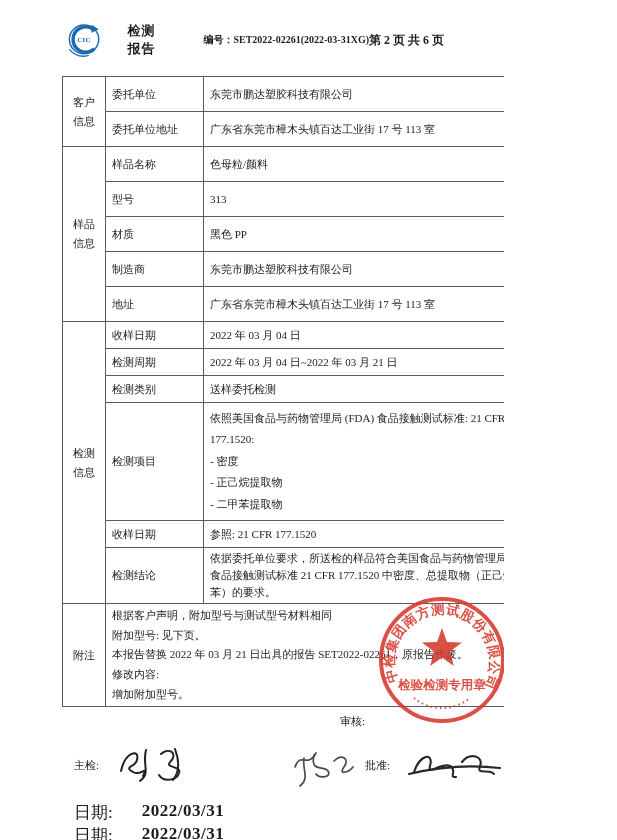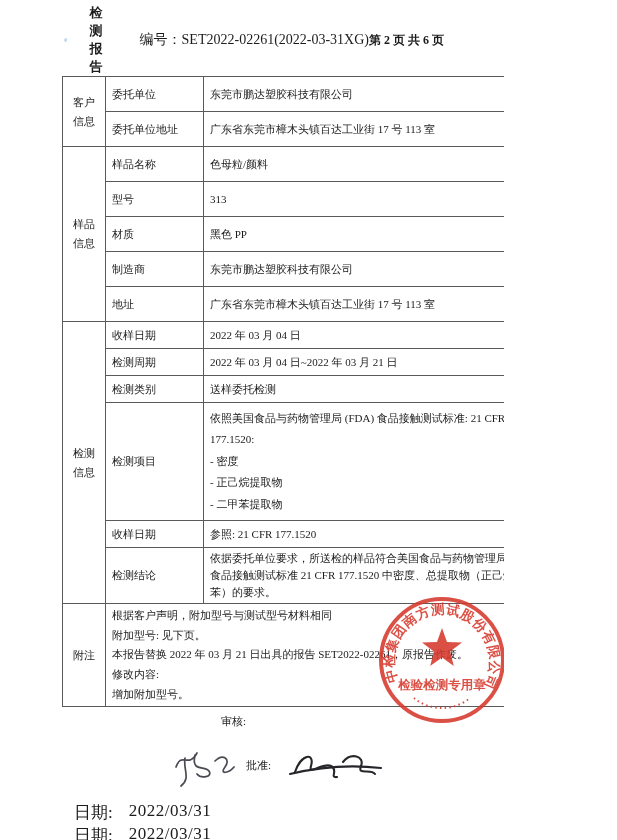--- a/index.html
+++ b/index.html
@@ -3,21 +3,21 @@
 <meta charset="utf-8">
 <style>
   html,body{margin:0;padding:0;background:#ffffff;}
   .page{
     width:504px;height:840px;position:relative;background:#fff;overflow:hidden;
     font-family:"Liberation Serif","DejaVu Serif",serif;color:#1c1c1c;
   }
   
   .hdr{display:flex;align-items:center;padding:14px 60px 0 64px;height:52px;}
   .hdr .title{font-size:13px;font-weight:bold;margin-left:22px;letter-spacing:1px;}
-  .hdr .num{font-size:14px;font-weight:normal;margin-left:36px;white-space:nowrap;}
+  .hdr .num{font-size:10px;font-weight:bold;margin-left:36px;white-space:nowrap;}
   .hdr .pages{font-size:12px;font-weight:bold;margin-left:auto;white-space:nowrap;}
   
   table.rpt{border-collapse:collapse;table-layout:fixed;margin:10px 16px 0 62px;width:493px;font-size:11px;}
   table.rpt td{border:1px solid #5a5a5a;vertical-align:middle;padding:2px 6px;}
   td.sec{text-align:center;padding:2px 2px;line-height:1.7;}
   td.lbl{padding-left:7px;}
   td.val{padding-left:13px;}
   tr.h32 td{height:30px;}
   tr.h24 td{height:22px;}
   .ml{line-height:1.95;}
@@ -26,21 +26,21 @@
   
   .sig-row{display:flex;margin:28px 0 0 74px;height:52px;align-items:flex-end;}
   .sig-cell{display:flex;align-items:flex-end;}
   .sig-cell .slabel{font-size:11px;padding-bottom:14px;white-space:nowrap;}
   .sig-c1{width:176px;}
   .sig-c2{width:172px;flex-direction:column;}
   .sig-c3{flex:1;}
   .sig-img{margin-left:14px;position:relative;z-index:3;}
   .date-row{display:flex;margin:14px 0 0 74px;font-size:17px;flex-direction:column;}
   .date-cell{display:flex;}
-  .date-cell .dval{margin-left:16px;letter-spacing:0.5px;}
+  .date-cell .dval{margin-left:29px;letter-spacing:0.5px;font-weight:bold;}
   .date-c1{width:176px;}
   .date-c2{width:172px;}
   .date-c3{flex:1;}
   
   .stamp{position:absolute;left:374px;top:592px;width:136px;height:136px;z-index:2;opacity:0.88;pointer-events:none;}
 </style>
 </head>
 <body>
 
 <div class="page">
@@ -145,20 +145,31 @@
         <div>附加型号: 见下页。</div>
         <div>本报告替换 2022 年 03 月 21 日出具的报告 SET2022-02261，原报告作废。</div>
         <div>修改内容:</div>
         <div>增加附加型号。</div>
       </td>
     </tr>
   </tbody>
     </table>
 
   <div class="sig-row">
+    <div class="sig-cell sig-c1">
+      <span class="slabel">主检:</span>
+      <svg class="sig-img" width="84" height="48" viewBox="0 0 84 48">
+        <g fill="none" stroke="#222226" stroke-width="2" stroke-linecap="round">
+          <path d="M8,32 C12,13 27,9 24,21 C22,29 10,27 20,33 C28,38 35,25 30,37"></path>
+          <path d="M33,11 C29,26 38,34 27,42"></path>
+          <path d="M48,15 C56,8 65,14 58,22 C50,30 69,26 66,34 C64,42 50,43 46,36"></path>
+          <path d="M62,10 C65,18 68,31 60,41"></path>
+        </g>
+      </svg>
+    </div>
     <div class="sig-cell sig-c2">
       <span class="slabel">审核:</span>
       <svg class="sig-img" width="76" height="44" viewBox="0 0 76 44">
         <g fill="none" stroke="#4a4a52" stroke-width="1.7" stroke-linecap="round">
           <path d="M6,24 C12,8 18,26 27,10"></path>
           <path d="M25,12 C21,30 35,22 39,28 C43,34 31,36 27,31"></path>
           <path d="M45,18 C53,10 61,16 55,24 C49,32 59,30 64,24"></path>
           <path d="M15,15 C13,27 21,35 11,43"></path>
         </g>
       </svg>

